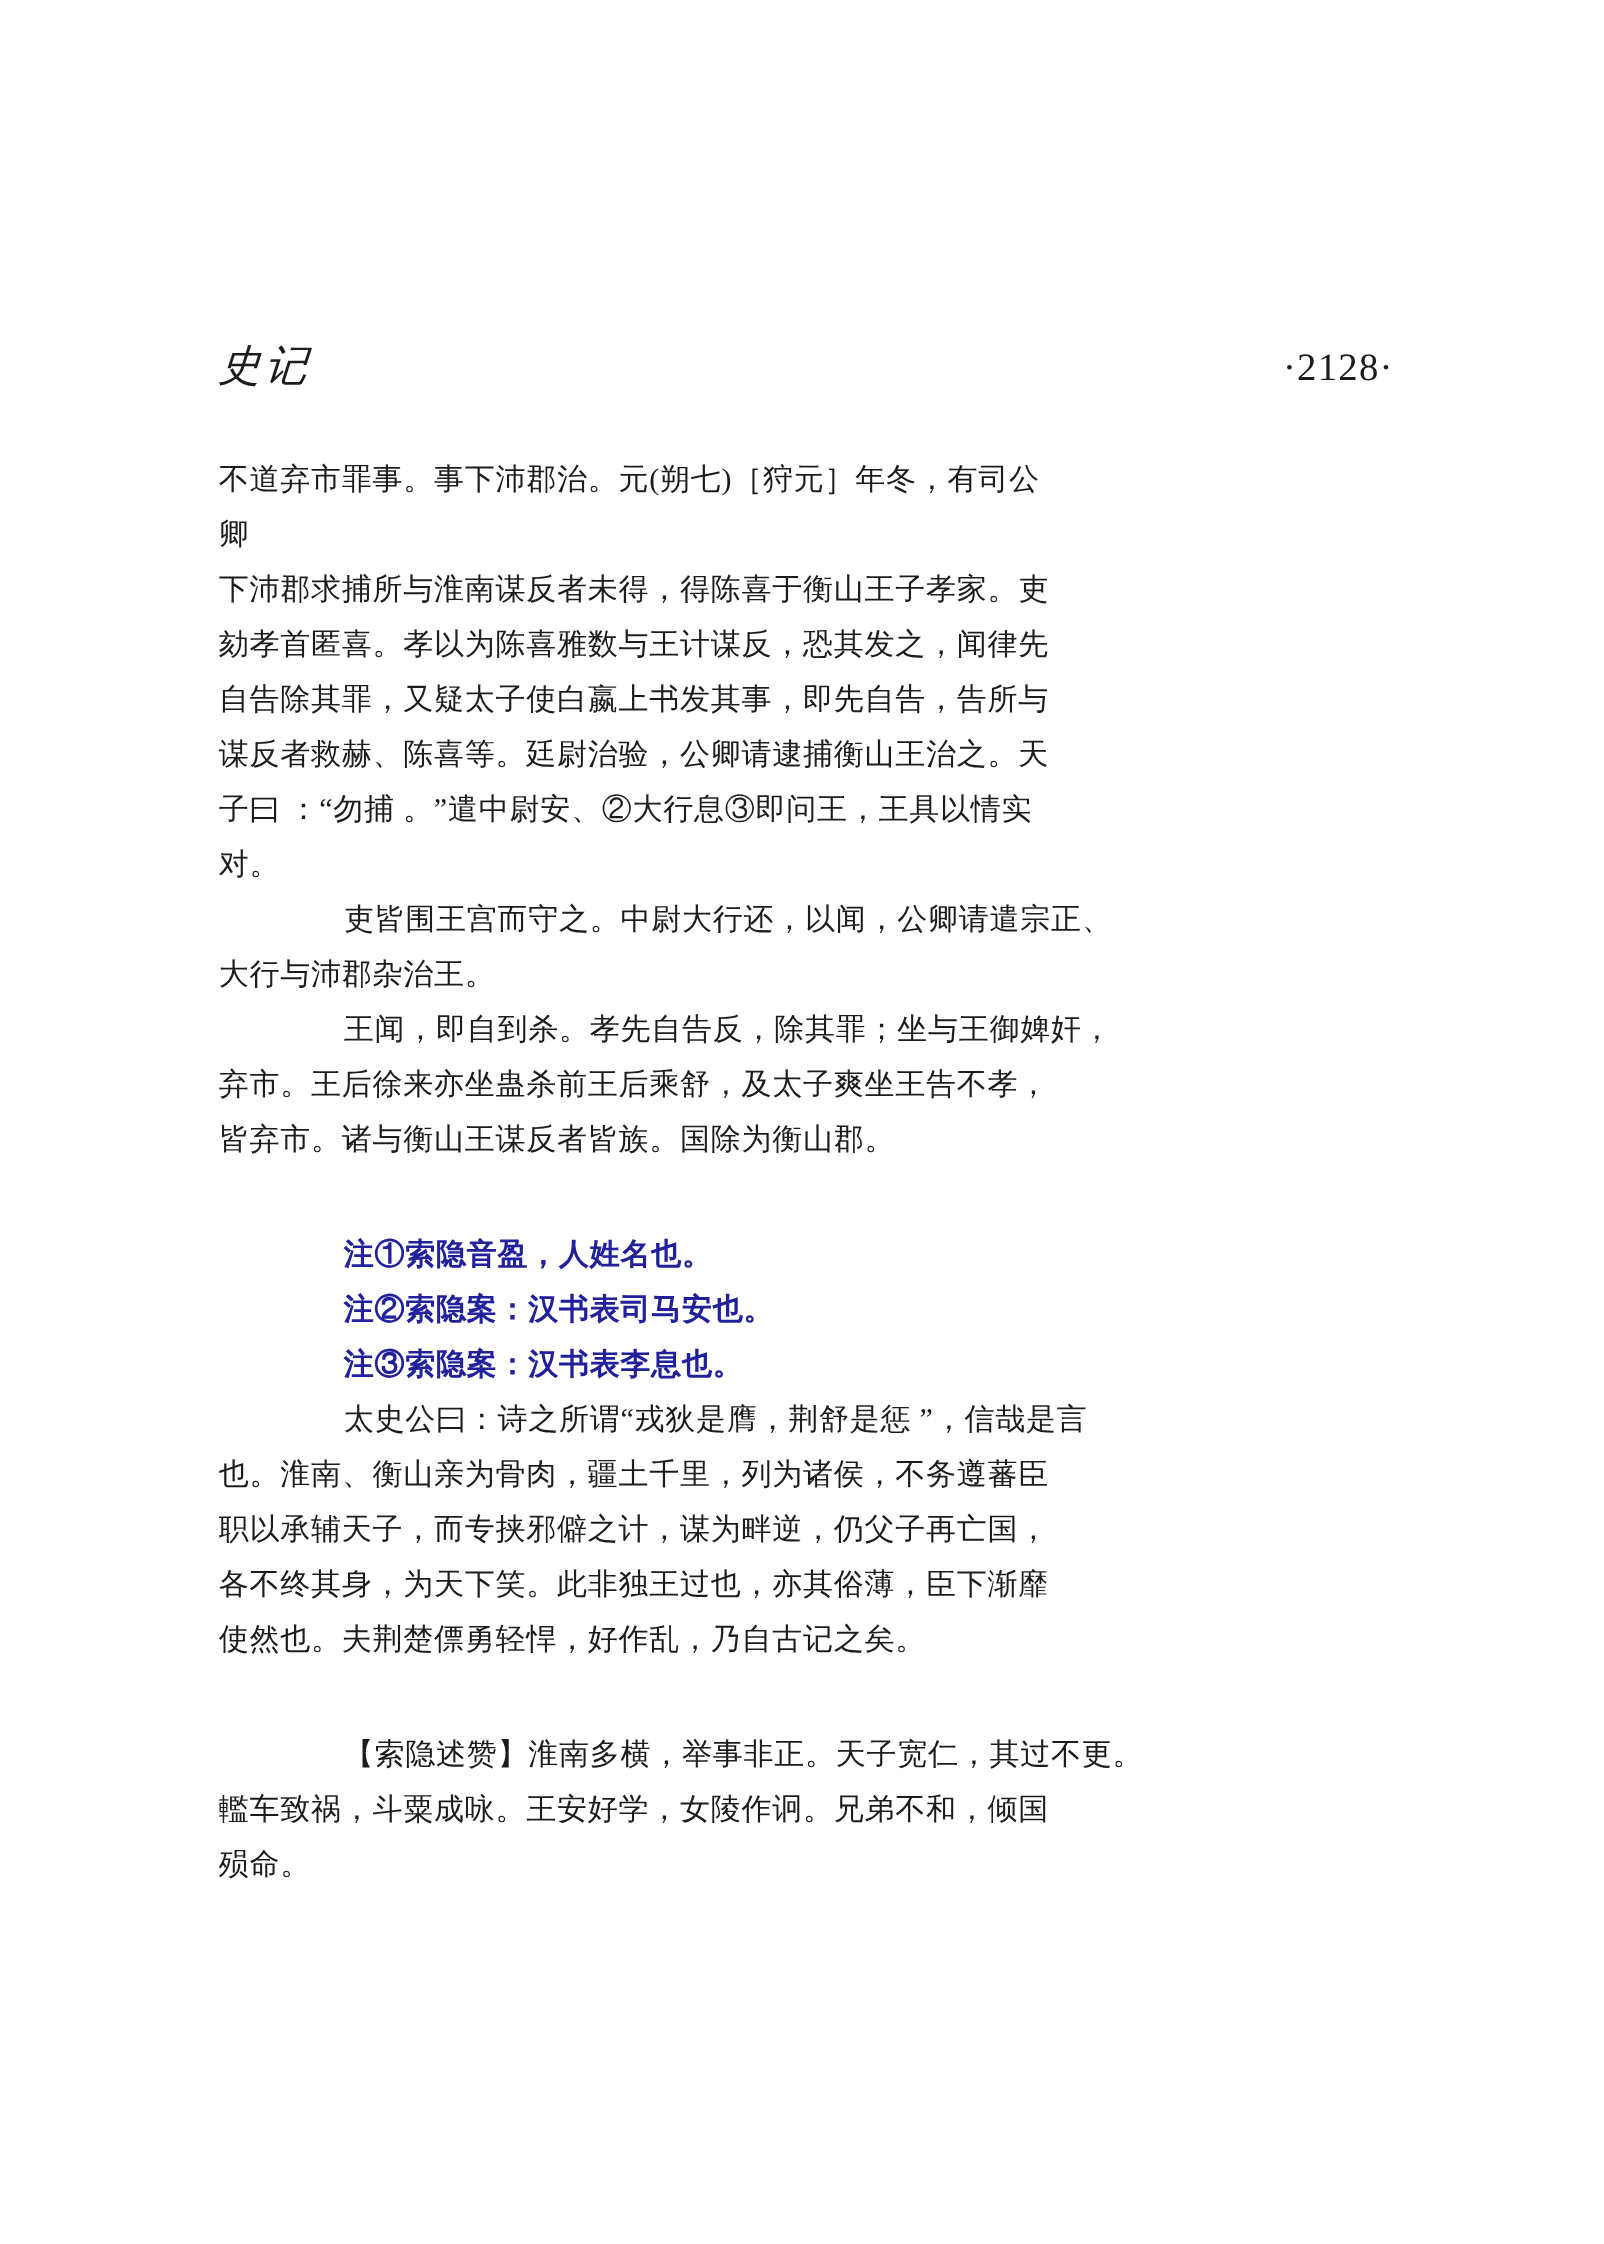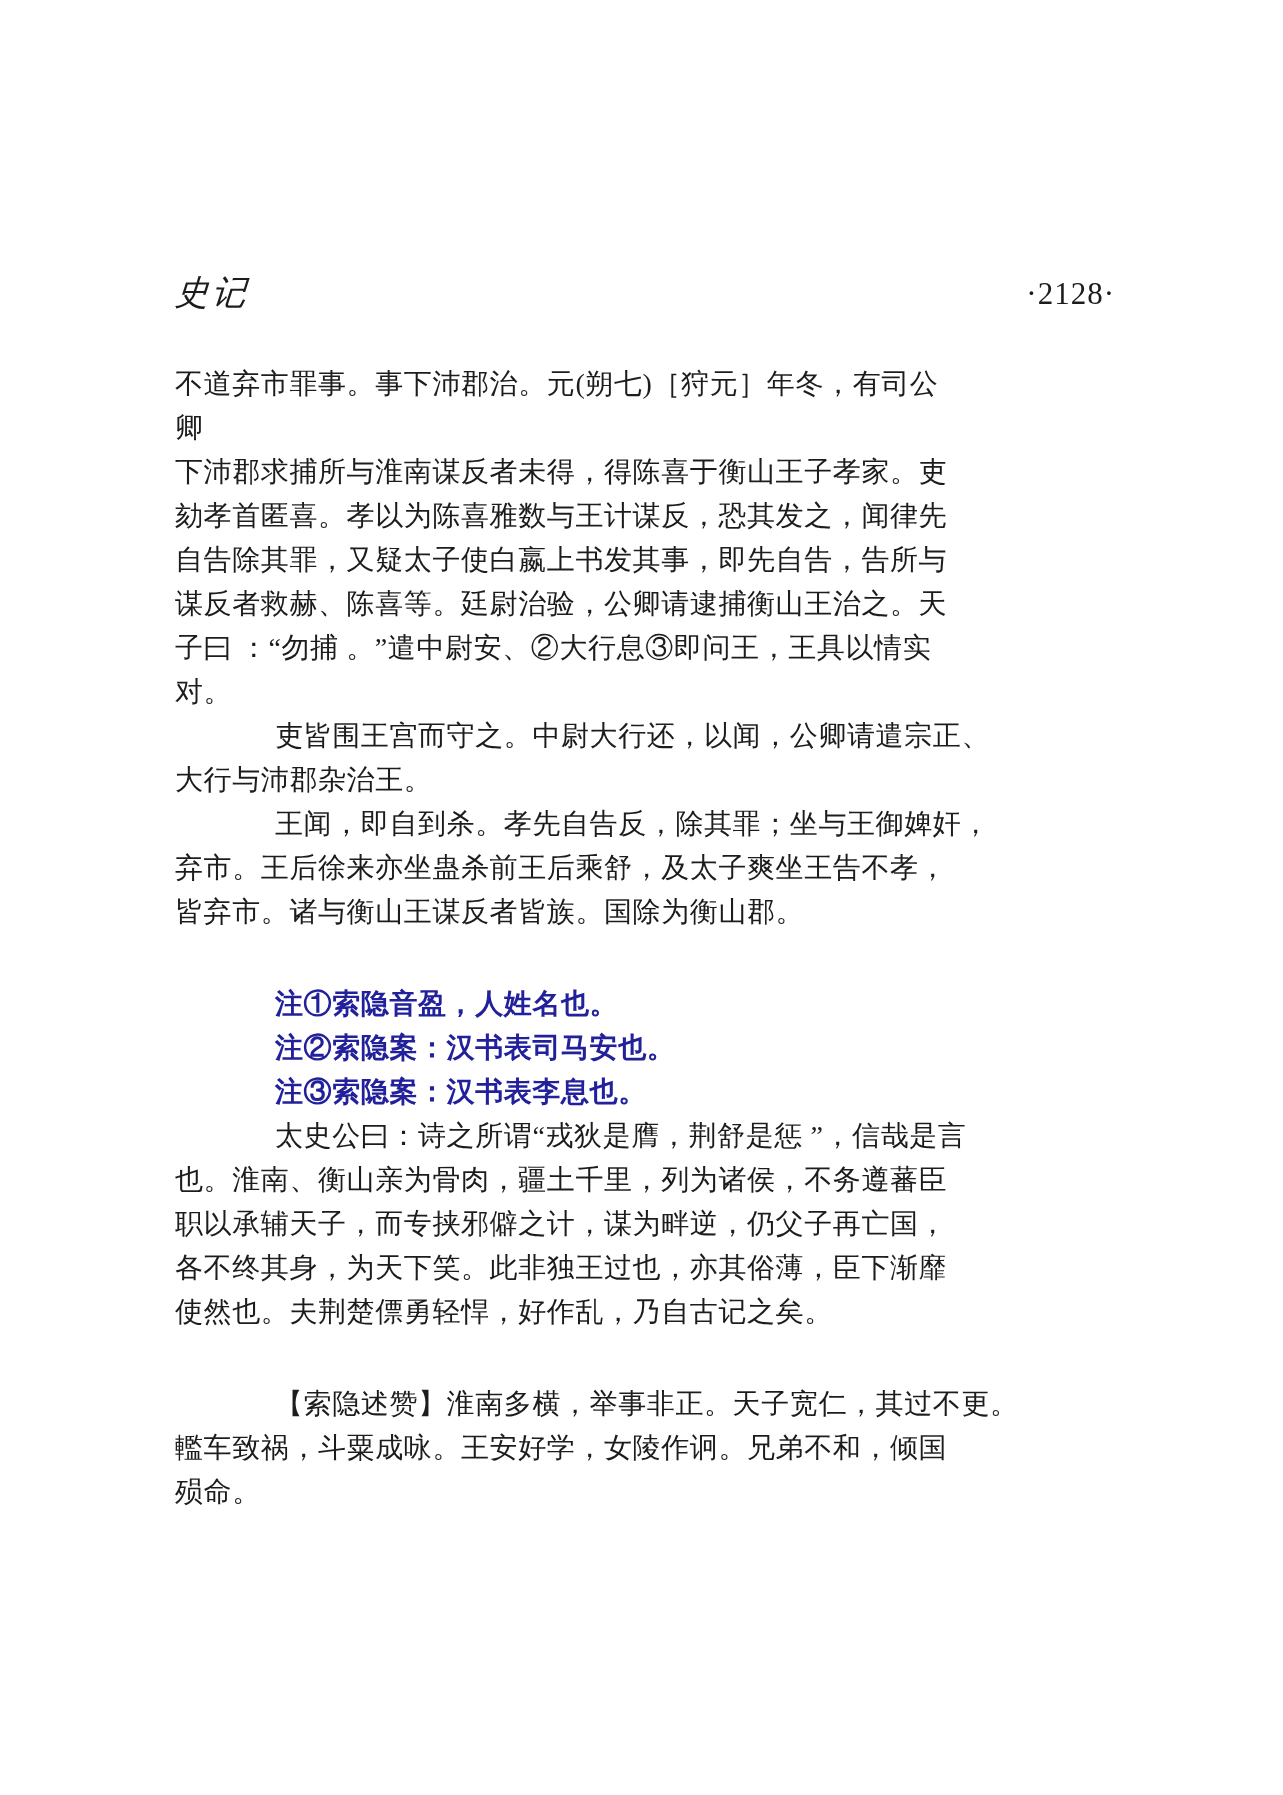--- a/index.html
+++ b/index.html
@@ -32,21 +32,21 @@
     font-style: italic;
     letter-spacing: 3px;
     transform: skewX(-4deg);
     display: inline-block;
   }
   .page-num {
     font-size: 31px;
     letter-spacing: 1px;
   }
   .text-block {
-    font-size: 28px;
+    font-size: 24px;
     line-height: 44px;
     letter-spacing: 0.6px;
     text-align: left;
     white-space: pre-wrap;
   }
   .line {
     min-height: 44px;
   }
   .line.indent {
     padding-left: 100px;

